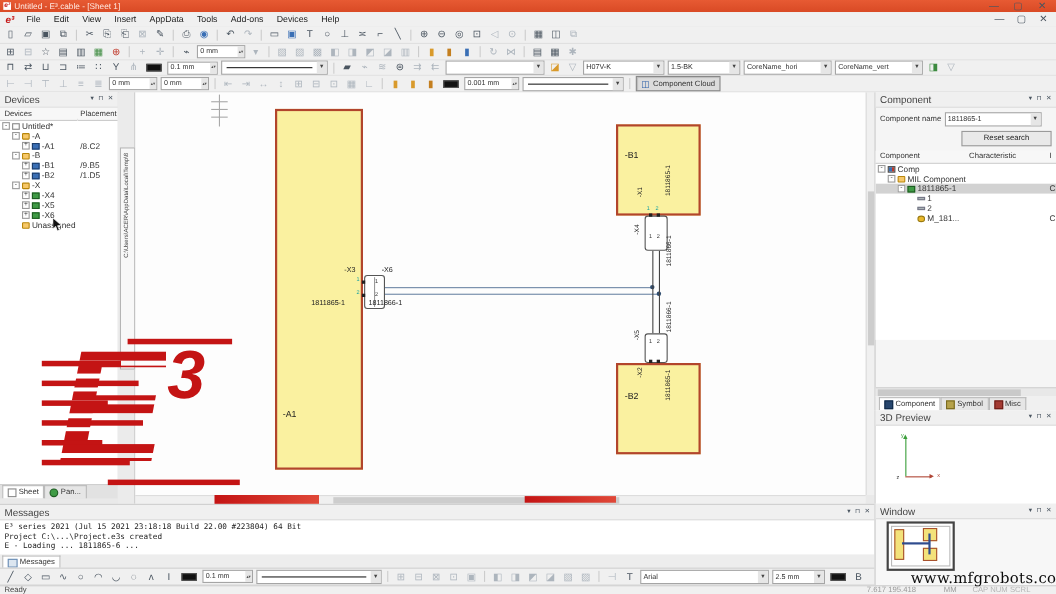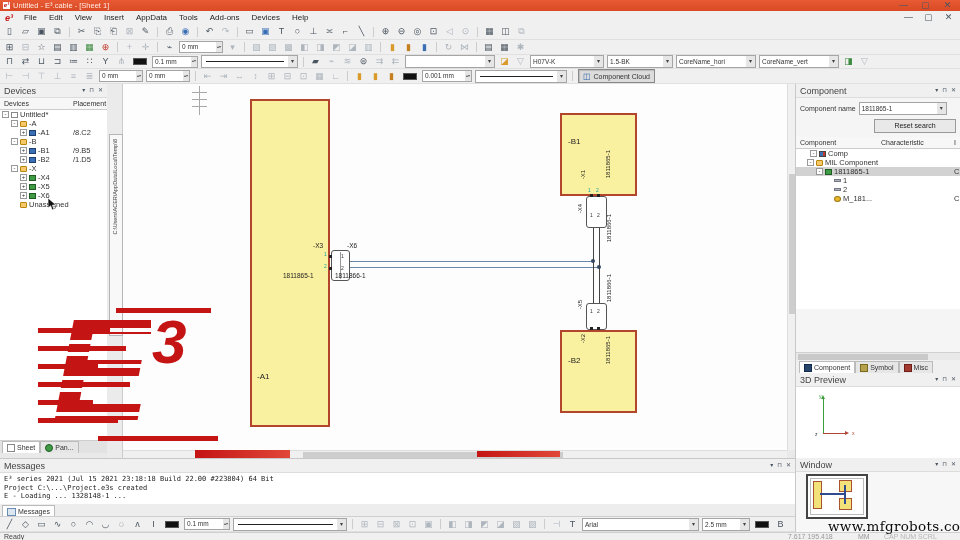--- a/index.html
+++ b/index.html
@@ -574,21 +574,21 @@
       </span>
     </div>
     <div class="reset-btn">Reset search</div>
     <div class="colheader">
       <span class="c1" style="padding-left:4px;">Component</span>
       <span class="c2">Characteristic</span>
       <span class="c3">I</span>
     </div>
     <div class="treebody">
 
-        <div class="trow bold" style="padding-left: 14px;">
+        <div class="trow bold" style="padding-left: 2px;">
           <span class="texp">-</span>
           <span class="ticon compdb-icon"></span>
           <span class="tlabel">Comp</span>
           <span class="tcol3"></span>
         </div>
 
         <div class="trow" style="padding-left: 11px;">
           <span class="texp">-</span>
           <span class="ticon folder-icon"></span>
           <span class="tlabel">MIL Component</span>
@@ -667,21 +667,21 @@
     <div class="panel-header">
       <span>Messages</span>
       <span class="panel-controls">
           <span class="tbi">▾</span>
           <span class="tbi">⊓</span>
           <span class="tbi">✕</span>
         </span>
     </div>
     <div class="msg-body"><span>E³ series 2021 (Jul 15 2021 23:18:18 Build 22.00 #223804) 64 Bit</span>
 <span>Project C:\...\Project.e3s created</span>
-<span>E - Loading ... 1328148-1 ...</span></div>
+<span>E - Loading ... 1811865-6 ...</span></div>
     <div id="messages-tab-row">
       <span class="ptab active">
         <span class="msg-tab-icon"></span>
         <span>Messages</span>
       </span>
     </div>
   </div>
 
   <div id="tb5" class="toolbar">
       <span class="tbi">╱</span>

